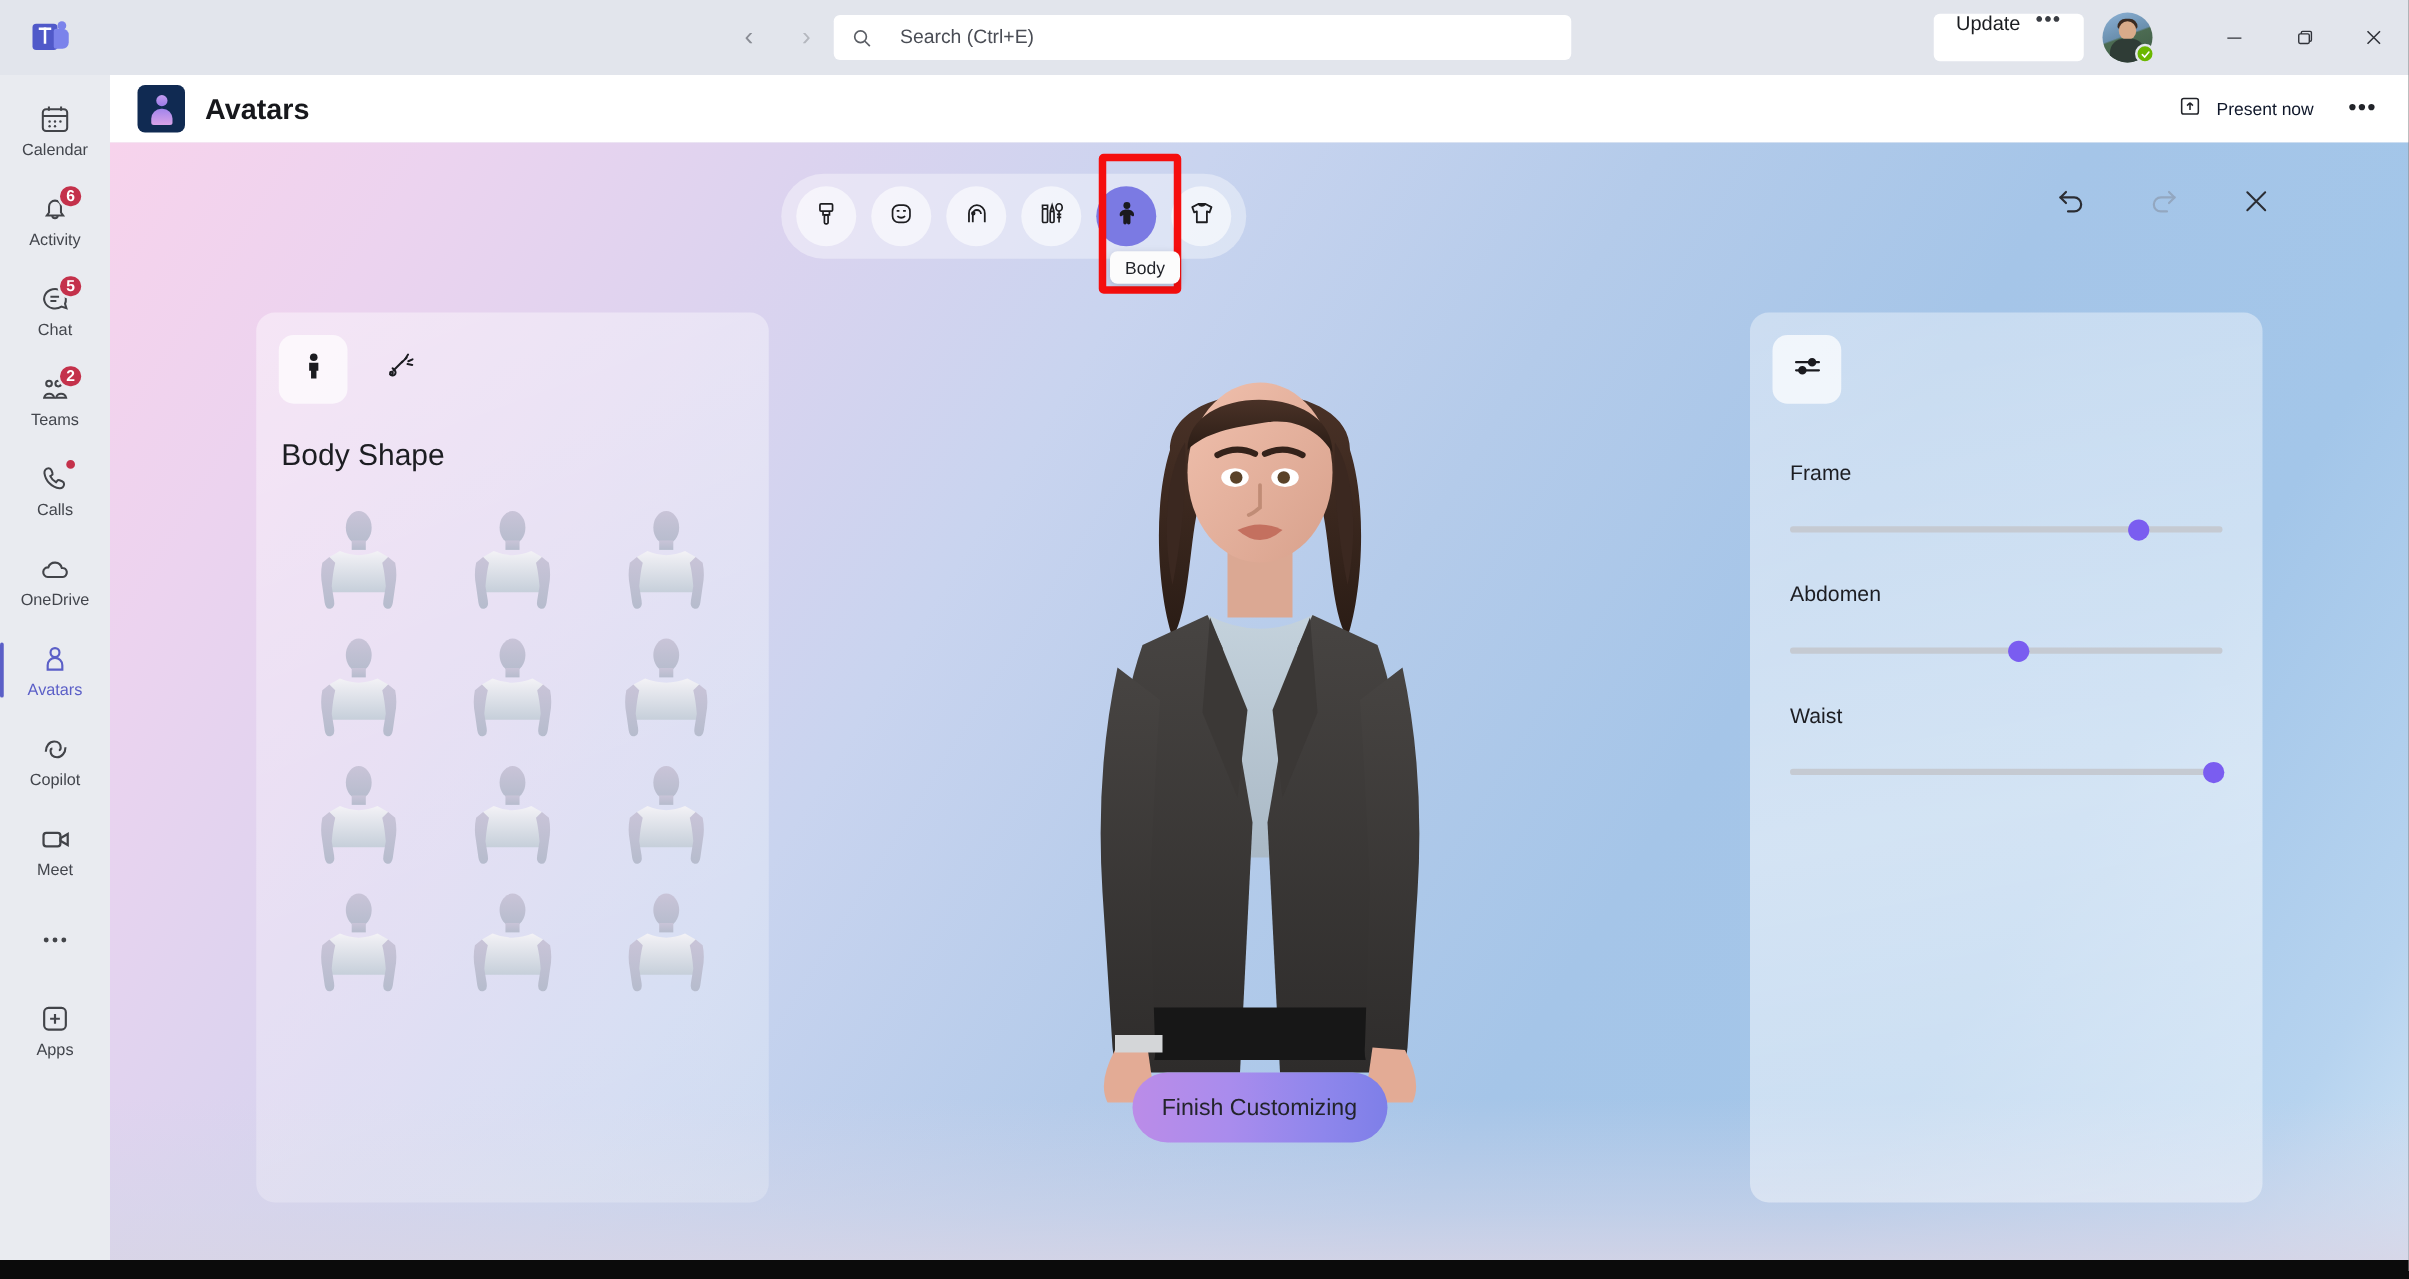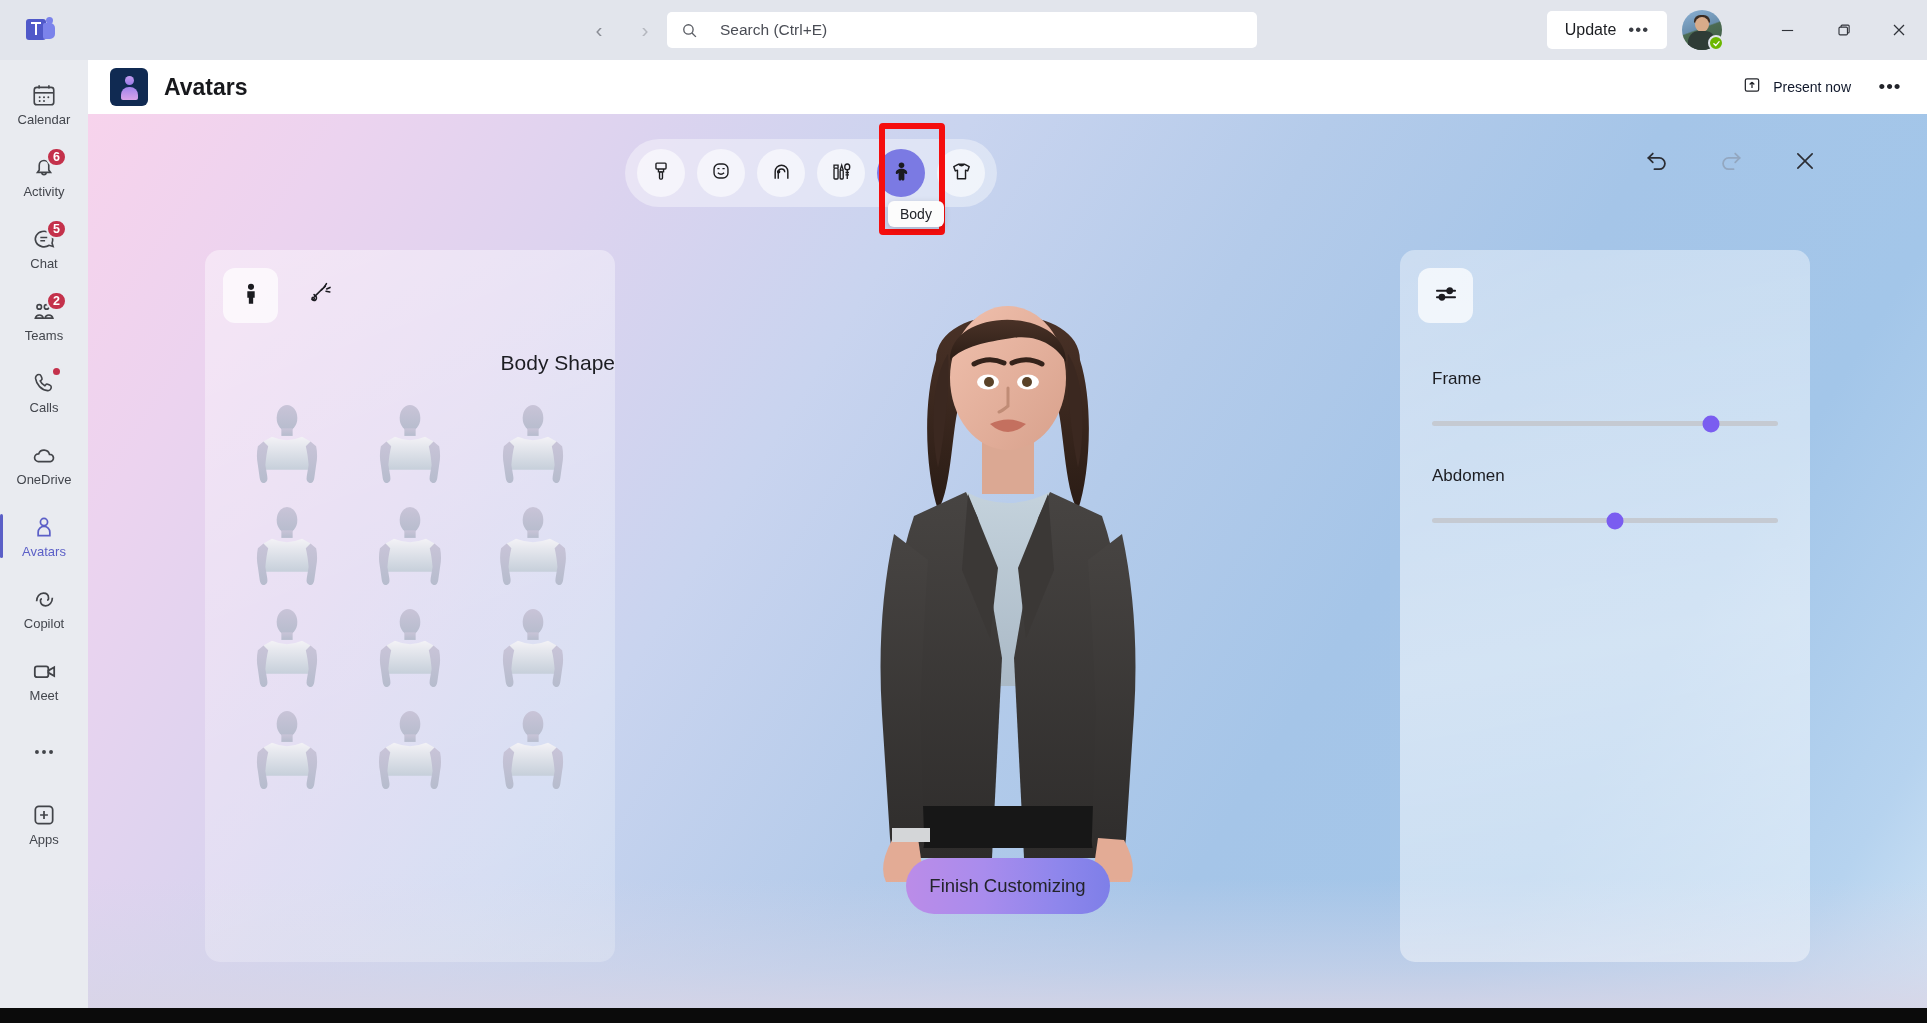--- a/index.html
+++ b/index.html
@@ -74,21 +74,21 @@
     padding: 0 14px; gap: 22px;
     cursor: text;
   }
   .search-icon { width: 17px; height: 17px; flex: none; }
   .search-ph { font-size: 15.5px; color: #4a4d55; }
 
   .update-btn {
     position: absolute; right: 260px; top: 11px;
     height: 38px; min-width: 120px;
     background: #fff; border-radius: 5px;
-    display: flex; align-items: center; justify-content: center; gap: 12px;
+    display: flex; justify-content: center; gap: 12px;
     padding: 0 14px; cursor: pointer;
   }
   .update-btn .lbl { font-size: 16px; color: #1b1d21; }
   .update-btn .dots { font-size: 17px; color: #3a3d43; letter-spacing: 1px; line-height: 10px;}
 
   .avatar-pic {
     position: absolute; right: 205px; top: 10px;
     width: 40px; height: 40px; border-radius: 50%;
     background: linear-gradient(160deg,#8db2d6 0%,#6a8fae 45%,#4c6b52 48%,#3d5a44 100%);
     overflow: hidden; cursor: pointer;
@@ -283,21 +283,21 @@
     padding: 18px 0 0 18px;
   }
   .lp-tab {
     width: 55px; height: 55px; border-radius: 12px;
     display: flex; align-items: center; justify-content: center;
     color: #1b1b20; cursor: pointer;
   }
   .lp-tab.active { background: rgba(255,255,255,0.70); }
   .lp-title {
     padding: 28px 0 0 20px;
-    font-size: 21px; color: #1c1d22; text-align: right;
+    font-size: 24px; color: #1c1d22;
   }
   .shape-grid {
     margin: 22px 20px 0 20px;
     display: grid; grid-template-columns: repeat(3, 1fr);
     grid-auto-rows: 100px;
     row-gap: 2px;
   }
   .shape-cell {
     display: flex; align-items: flex-end; justify-content: center;
     cursor: pointer; border-radius: 8px;
@@ -892,20 +892,26 @@
         </div>
 
         <div class="slider-row">
           <div class="slider-label">Abdomen</div>
           <div class="slider-track">
             <div class="slider-knob" style="left:53%"></div>
           </div>
         </div>
 
 
+        <div class="slider-row">
+          <div class="slider-label">Waist</div>
+          <div class="slider-track">
+            <div class="slider-knob" style="left:98%"></div>
+          </div>
+        </div>
 
 
       </div>
     </div>
 
     <div class="finish-btn">
       <span>Finish Customizing</span>
     </div>
 
   </div>

